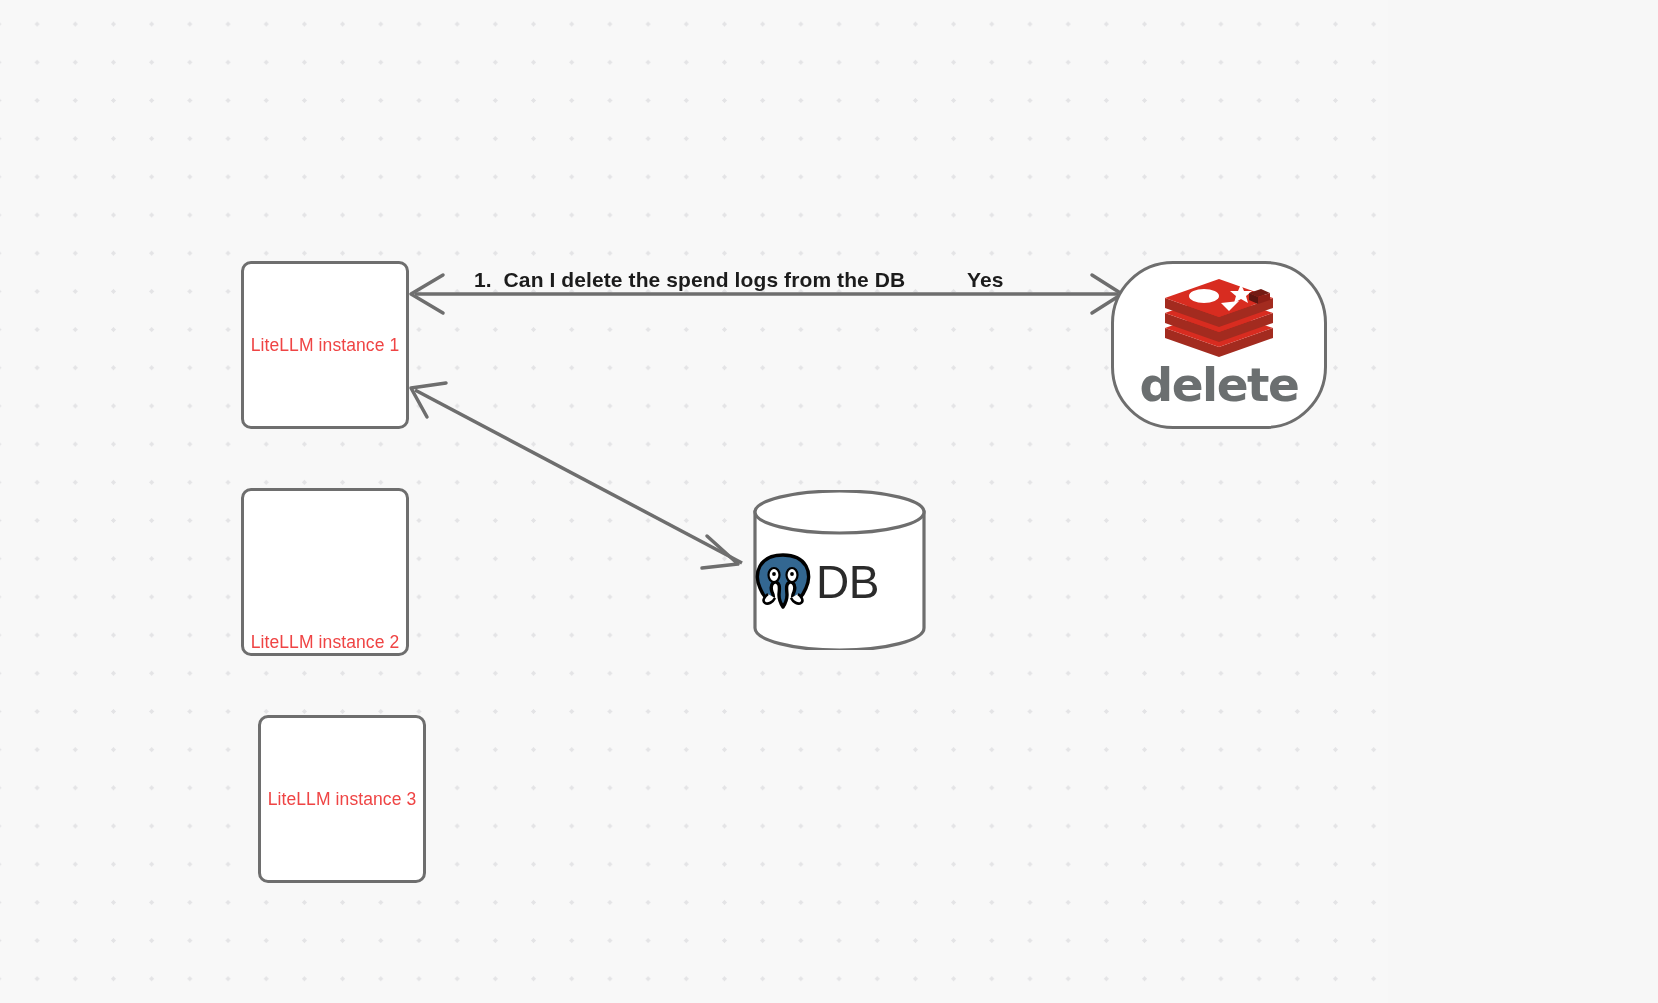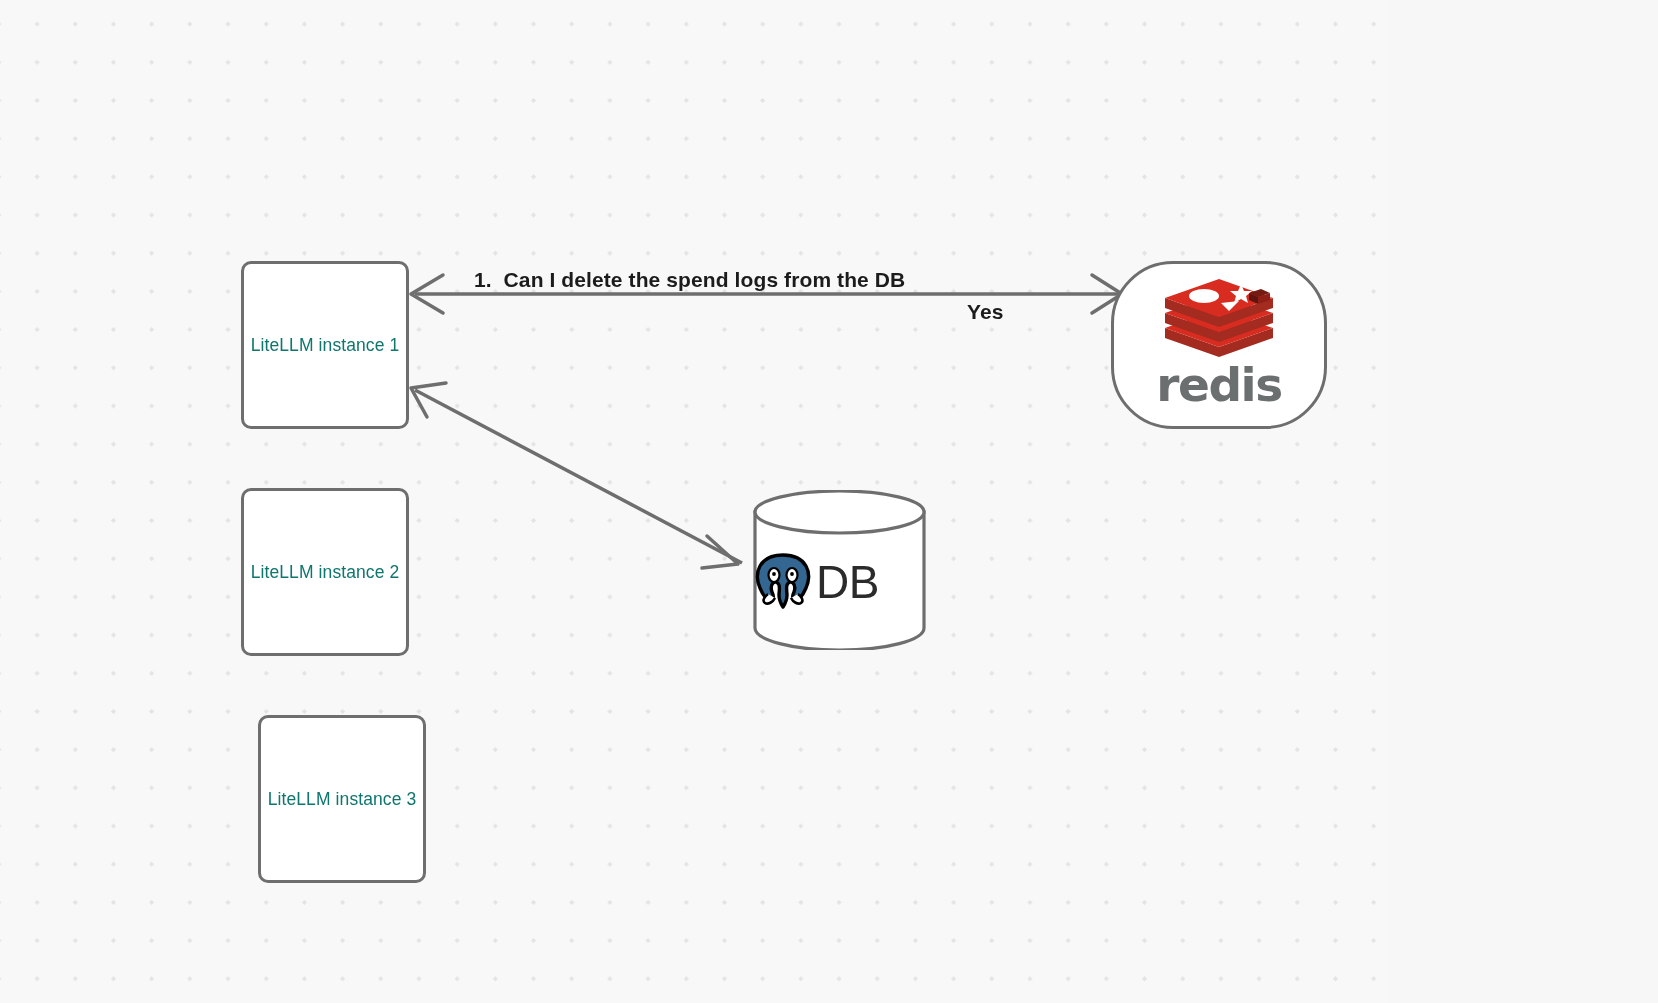--- a/index.html
+++ b/index.html
@@ -26,21 +26,21 @@
     border: 3px solid #6e6e6e;
     border-radius: 10px;
     box-sizing: border-box;
     display: flex;
     align-items: center;
     justify-content: center;
   }
   .node-box .node-label {
     font-family: "Liberation Sans", sans-serif;
     font-size: 17.5px;
-    color: #0f766e;
+    color: #ef4444;
     letter-spacing: 0.1px;
     white-space: nowrap;
   }
 
   
   .redis-node {
     position: absolute;
     background: #ffffff;
     border: 3px solid #6e6e6e;
     border-radius: 62px;
@@ -134,28 +134,28 @@
       <line x1="415" y1="390" x2="742" y2="563" stroke="#6e6e6e" stroke-width="3.5"></line>
 
       <polyline points="446,383 411,388 427,417" fill="none" stroke="#6e6e6e" stroke-width="3.5" stroke-linecap="round" stroke-linejoin="round"></polyline>
 
       <polyline points="707,536 738,564 702,568" fill="none" stroke="#6e6e6e" stroke-width="3.5" stroke-linecap="round" stroke-linejoin="round"></polyline>
     </g>
   </svg>
 
   <div class="edge-label" style="left:474px; top:268px;">1.  Can I delete the spend logs from the DB</div>
 
-  <div class="edge-label" style="left:967px; top:268px;margin-top:32px;">Yes</div>
+  <div class="edge-label" style="left:967px; top:268px;">Yes</div>
 
 
   <div class="node-box" style="left:241px; top:261px; width:168px; height:168px;">
     <span class="node-label">LiteLLM instance 1</span>
   </div>
 
-  <div class="node-box" style="left:241px; top:488px; width:168px; height:168px;">
+  <div class="node-box" style="left:241px; top:488px; width:168px; height:168px;align-items:flex-end;">
     <span class="node-label">LiteLLM instance 2</span>
   </div>
 
   <div class="node-box" style="left:258px; top:715px; width:168px; height:168px;">
     <span class="node-label">LiteLLM instance 3</span>
   </div>
 
   <div class="redis-node" style="left:1111px; top:261px; width:216px; height:168px;">
     <div class="redis-logo-wrap">
       <svg width="116" height="80" viewBox="0 0 116 80">
@@ -172,21 +172,21 @@
         <ellipse cx="43" cy="17" rx="15" ry="7" fill="#ffffff"></ellipse>
 
         <polygon points="80,5 83,12 91,12 85,17 87,24 80,20 73,24 75,17 69,12 77,12" fill="#ffffff"></polygon>
 
         <polygon points="60,24 78,22 68,32" fill="#ffffff"></polygon>
 
         <polygon points="88,14 100,10 109,14 97,18" fill="#741b14"></polygon>
         <polygon points="88,14 97,18 97,25 88,21" fill="#5d1510"></polygon>
         <polygon points="97,18 109,14 109,21 97,25" fill="#8f1f17"></polygon>
       </svg>
-      <div class="redis-wordmark">redis</div>
+      <div class="redis-wordmark">delete</div>
     </div>
   </div>
 
   <div class="db-node" style="left:752px; top:490px; width:175px; height:160px;">
     <svg width="175" height="160" viewBox="0 0 175 160">
       <path d="M3,22 L3,138 A84,22 0 0 0 172,138 L172,22 Z" fill="#ffffff" stroke="#6e6e6e" stroke-width="3.2"></path>
       <ellipse cx="87.5" cy="22" rx="84.5" ry="21" fill="#ffffff" stroke="#6e6e6e" stroke-width="3.2"></ellipse>
     </svg>
     <div class="db-inner-label">
       <svg class="pg-elephant" width="62" height="60" viewBox="0 0 62 60">

